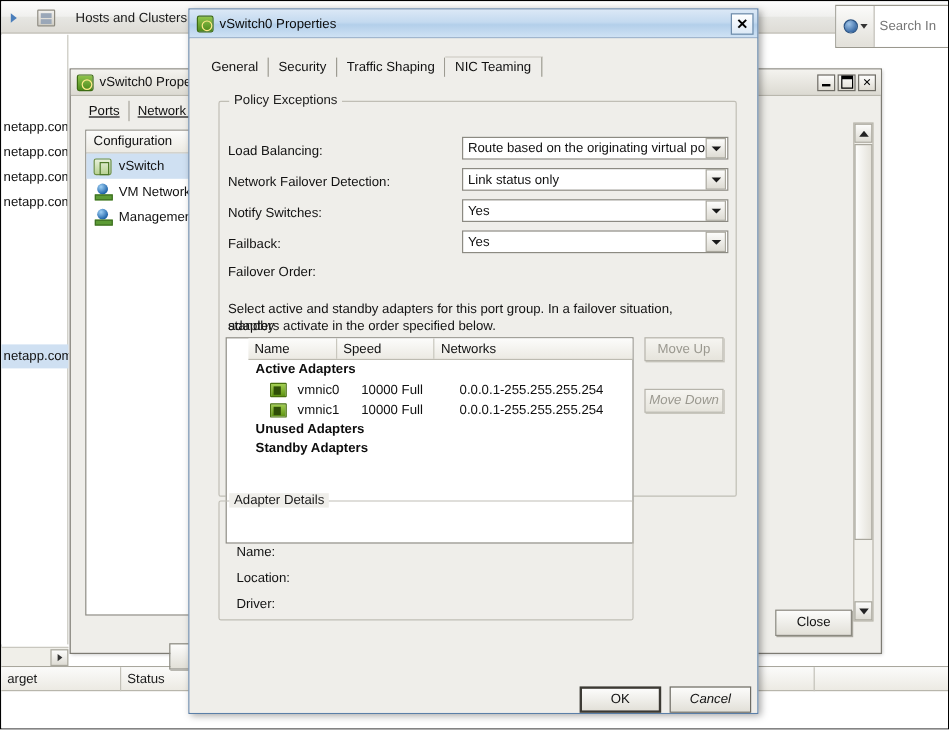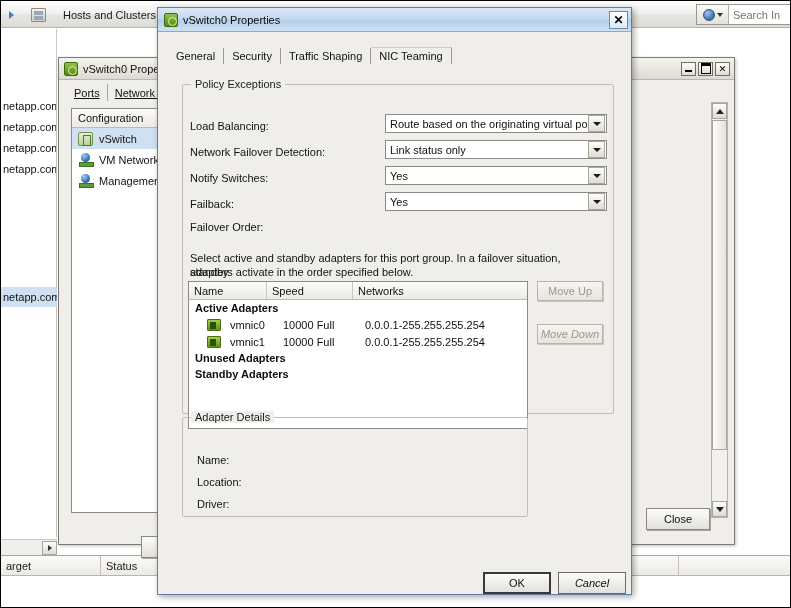--- a/index.html
+++ b/index.html
@@ -39,21 +39,21 @@
     background: linear-gradient(to bottom,#f2f1ee,#cfcdc4);
     border: 1px solid #8d8a80; border-radius: 1px;
   }
   .crumb-icon:after {
     content:""; position:absolute; left:2px; top:2px; width:9px; height:4px;
     background:#9aa7b8; box-shadow:0 5px 0 #9aa7b8;
   }
   .vc-crumb-label { font-size: 11px; color: #1a1a1a; white-space: nowrap; }
 
   .vc-search-box {
-    position: absolute; right: 0px; top: 3px; height: 21px;
+    position: absolute; right: 0px; top: 3px; height: 36px;
     display: flex; align-items: stretch;
     border: 1px solid #9a988e; background: #fff;
   }
   .vc-search-btn {
     width: 32px; background: linear-gradient(to bottom,#fbfbfa,#e2e0d9);
     border-right: 1px solid #b3b1a7;
     display: flex; align-items: center; justify-content: center; gap: 2px;
   }
   .globe-ico {
     width: 12px; height: 12px; border-radius: 50%;
@@ -463,21 +463,21 @@
         <span class="combo-btn">
             <span class="tri-dn"></span>
           </span>
       </div>
 
       <div class="helptext" style="left:32px; top:188px;">Failover Order:</div>
 
       <div class="helptext" style="left:32px; top:219px; width:400px;">Select active and standby adapters for this port group.  In a failover situation, standby</div>
       <div class="helptext" style="left:32px; top:233px; width:400px;">adapters activate  in the order specified below.</div>
 
-      <div class="grid" style="left:30px; top:249px; width:340px; height:148px;">
+      <div class="grid" style="left:30px; top:249px; width:340px; height:172px;padding-left:18px;">
         <div class="grid-head">
           <div class="gh" style="width:78px;">Name</div>
           <div class="gh" style="width:86px;">Speed</div>
           <div class="gh" style="width:174px; border-right:none;">Networks</div>
         </div>
 
         <div class="grp-hdr">Active Adapters</div>
 
         <div class="ad-row">
           <span class="nic-ico"></span>

